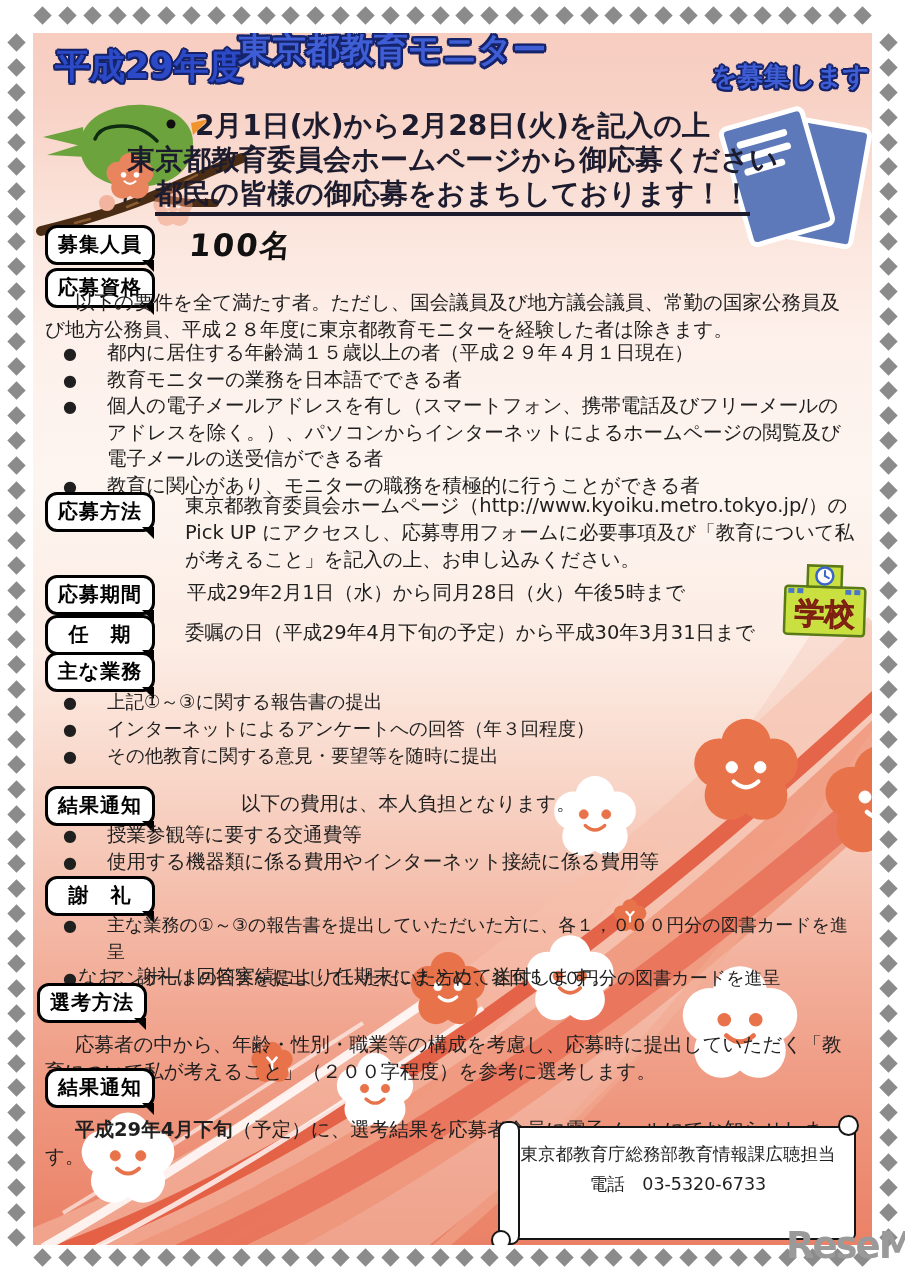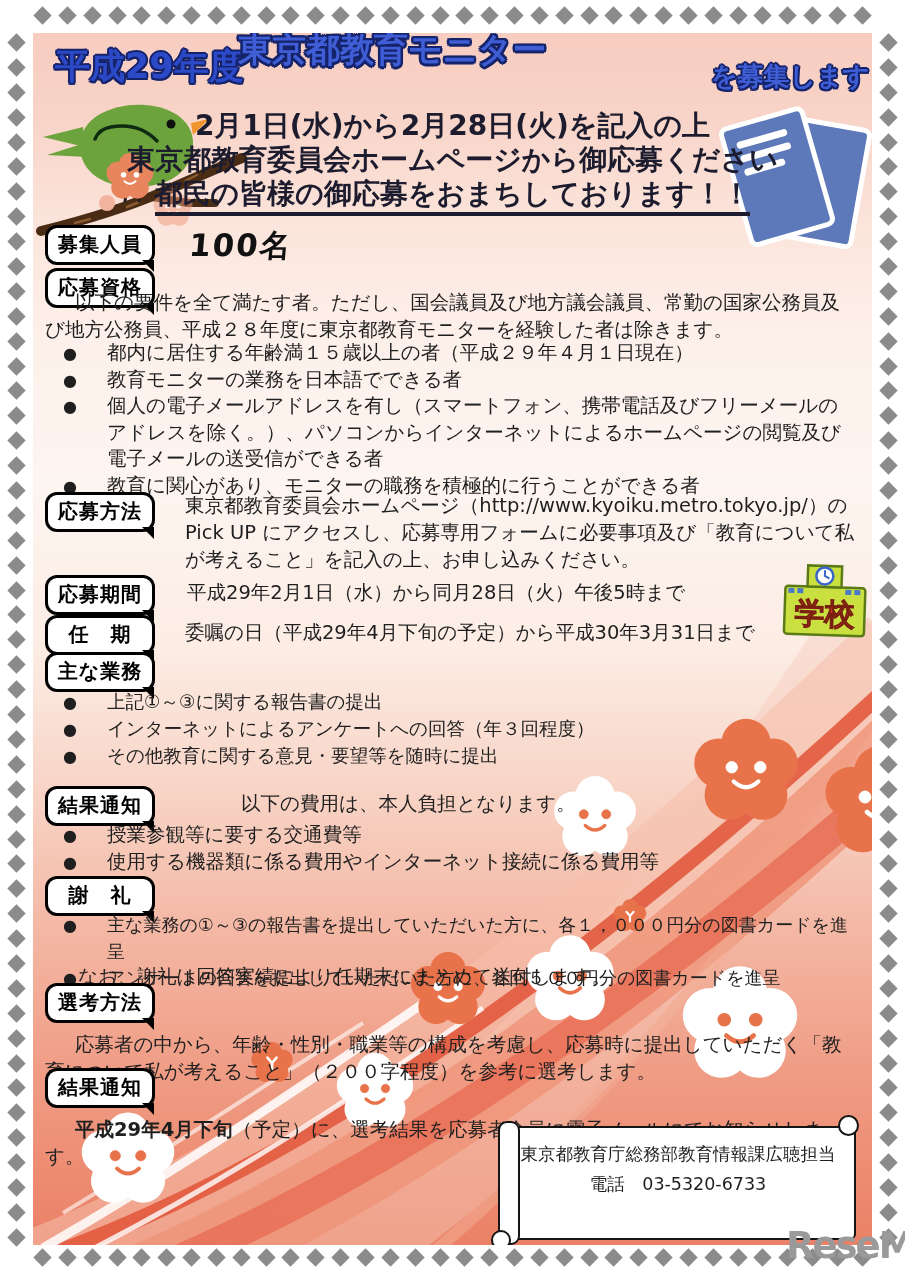--- a/index.html
+++ b/index.html
@@ -459,21 +459,21 @@
       <li>使用する機器類に係る費用やインターネット接続に係る費用等</li>
     </ul>
 
     <span class="sec-label abs" style="left:12px; top:843px;">謝　礼</span>
     <ul class="blist list-reward">
       <li>主な業務の①～③の報告書を提出していただいた方に、各１，０００円分の図書カードを進呈</li>
       <li>アンケートの回答を提出していただいた方に、各回５００円分の図書カードを進呈</li>
     </ul>
     <div class="note">なお、謝礼は回答実績により任期末にまとめて送付します。</div>
 
-    <span class="sec-label abs" style="left:12px; top:950px;">選考方法</span>
+    <span class="sec-label abs" style="left:4px; top:950px;">選考方法</span>
     <p class="para" style="top:978px;">応募者の中から、年齢・性別・職業等の構成を考慮し、応募時に提出していただく「教育について私が考えること」（２００字程度）を参考に選考します。</p>
 
     <span class="sec-label abs" style="left:12px; top:1035px;">結果通知</span>
     <p class="para" style="top:1063px;"><b>平成29年4月下旬</b><span>（予定）に、選考結果を応募者全員に電子メールにてお知らせします。</span></p>
 
     <div class="contact">
       <span class="roll-left"></span>
       <span class="curl-tr"></span>
       <span class="curl-bl"></span>
       <div class="c-line">東京都教育庁総務部教育情報課広聴担当</div>

